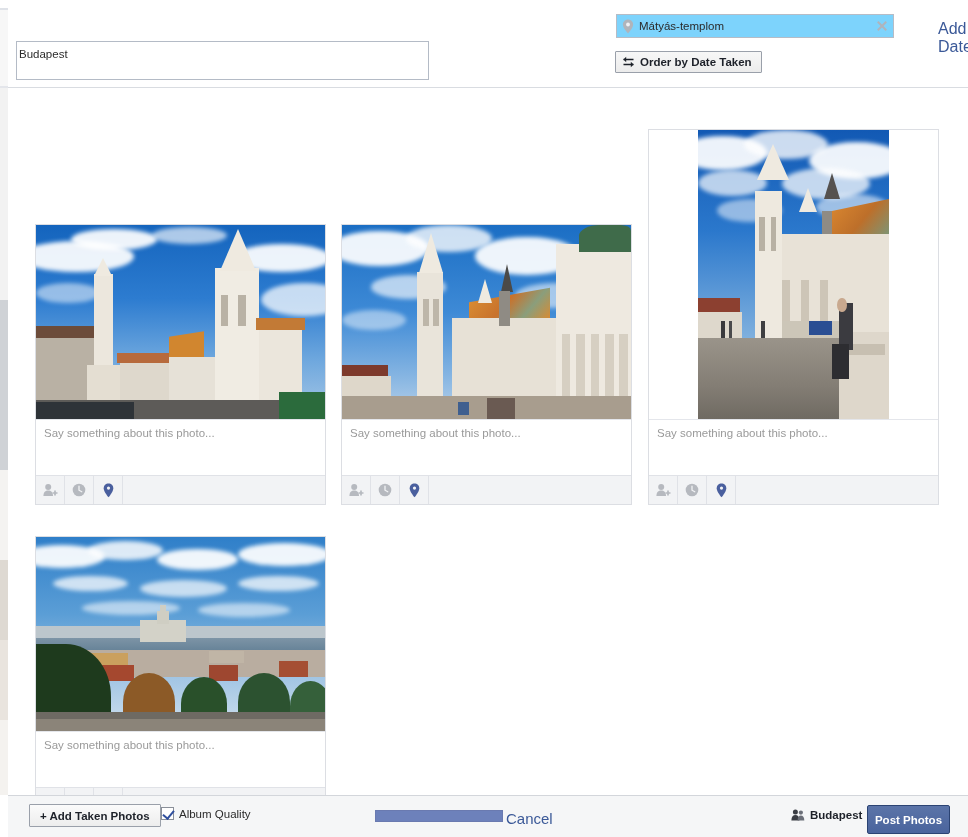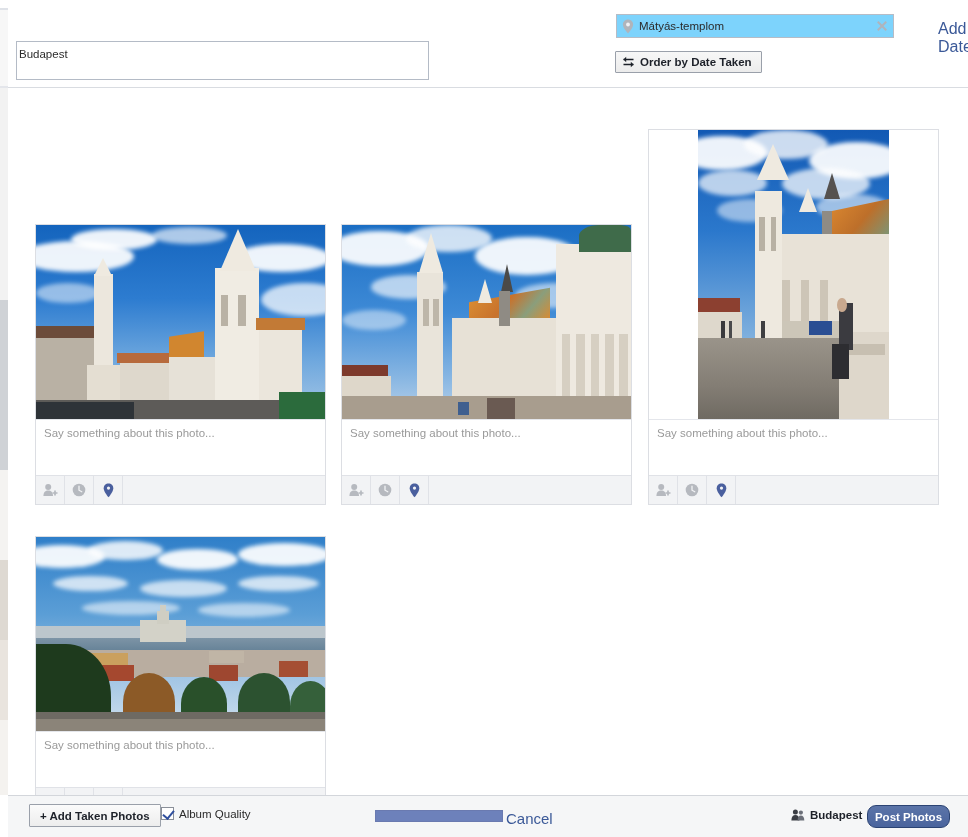--- a/index.html
+++ b/index.html
@@ -326,27 +326,27 @@
   .caret {
     width: 0; height: 0;
     border-left: 5px solid transparent;
     border-right: 5px solid transparent;
     border-top: 5px solid #5b5f66;
     margin-left: 7px;
   }
   .post-btn {
     position: absolute;
     left: 867px; top: 805px;
-    width: 83px; height: 23px;
+    width: 83px; height: 29px;
     display: inline-flex;
     align-items: center;
     justify-content: center;
     background: linear-gradient(to bottom, #5b74a8 0%, #4a649d 100%);
     border: 1px solid #2b4373;
-    border-radius: 9px;
+    border-radius: 2px;
     color: #ffffff;
     font-size: 11.5px;
     font-weight: bold;
     cursor: pointer;
   }
 </style>
 </head>
 <body>
 
 <div id="app">

